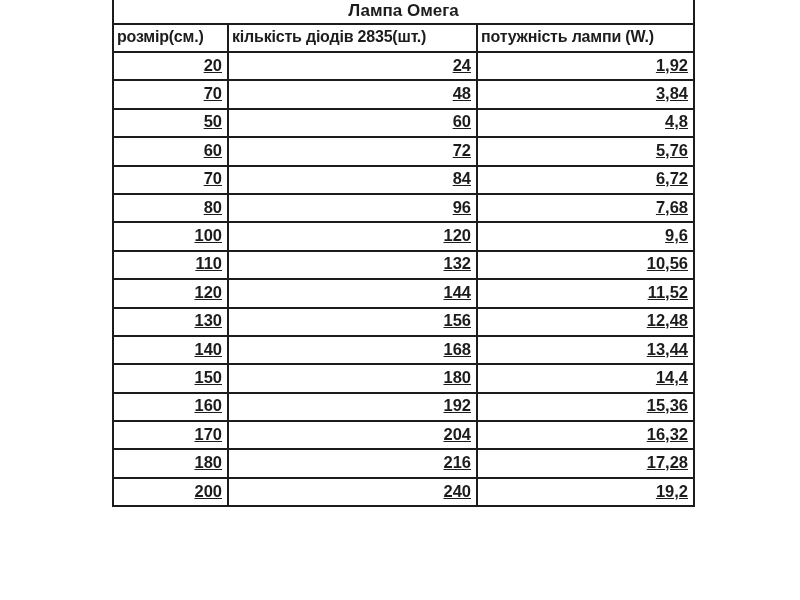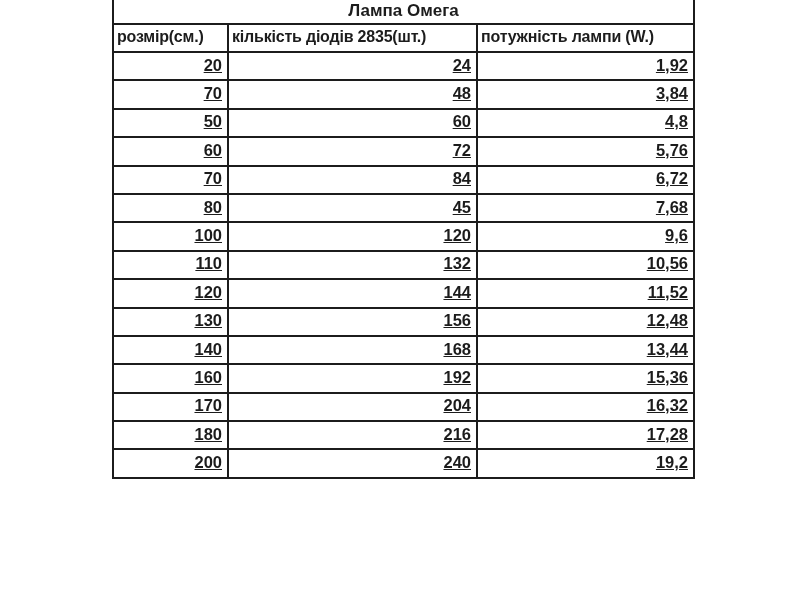--- a/index.html
+++ b/index.html
@@ -100,21 +100,21 @@
             <td class="num">72</td>
             <td class="num">5,76</td>
           </tr>
           <tr class="data-row">
             <td class="num">70</td>
             <td class="num">84</td>
             <td class="num">6,72</td>
           </tr>
           <tr class="data-row">
             <td class="num">80</td>
-            <td class="num">45</td>
+            <td class="num">96</td>
             <td class="num">7,68</td>
           </tr>
           <tr class="data-row">
             <td class="num">100</td>
             <td class="num">120</td>
             <td class="num">9,6</td>
           </tr>
           <tr class="data-row">
             <td class="num">110</td>
             <td class="num">132</td>
@@ -129,20 +129,25 @@
             <td class="num">130</td>
             <td class="num">156</td>
             <td class="num">12,48</td>
           </tr>
           <tr class="data-row">
             <td class="num">140</td>
             <td class="num">168</td>
             <td class="num">13,44</td>
           </tr>
           <tr class="data-row">
+            <td class="num">150</td>
+            <td class="num">180</td>
+            <td class="num">14,4</td>
+          </tr>
+          <tr class="data-row">
             <td class="num">160</td>
             <td class="num">192</td>
             <td class="num">15,36</td>
           </tr>
           <tr class="data-row">
             <td class="num">170</td>
             <td class="num">204</td>
             <td class="num">16,32</td>
           </tr>
           <tr class="data-row">

